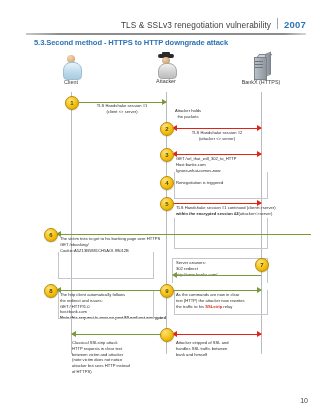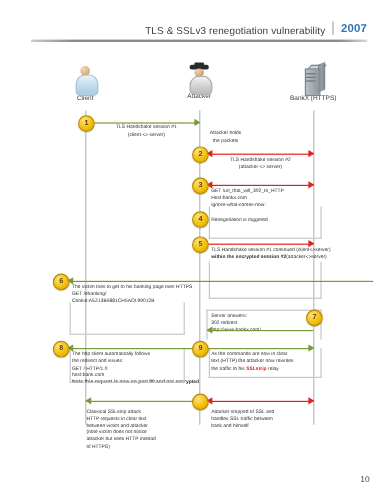--- a/index.html
+++ b/index.html
@@ -99,20 +99,21 @@
 
 <div class="page">
 
   <div class="hdr">
     <span class="hdr-title">TLS &amp; SSLv3 renegotiation vulnerability</span>
     <span class="hdr-sep"></span>
     <span class="hdr-year">2007</span>
   </div>
   <div class="hdr-rule"></div>
 
+  <div class="sec-head">5.3.Second method - HTTPS to HTTP downgrade attack</div>
 
   <div class="actor" style="left:49px;top:55px;width:44px;">
     <div class="client-ico">
       <div class="head"></div>
         <div class="body"></div>
     </div>
     <div class="actor-label">Client</div>
   </div>
 
   <div class="actor" style="left:144px;top:54px;width:44px;">

